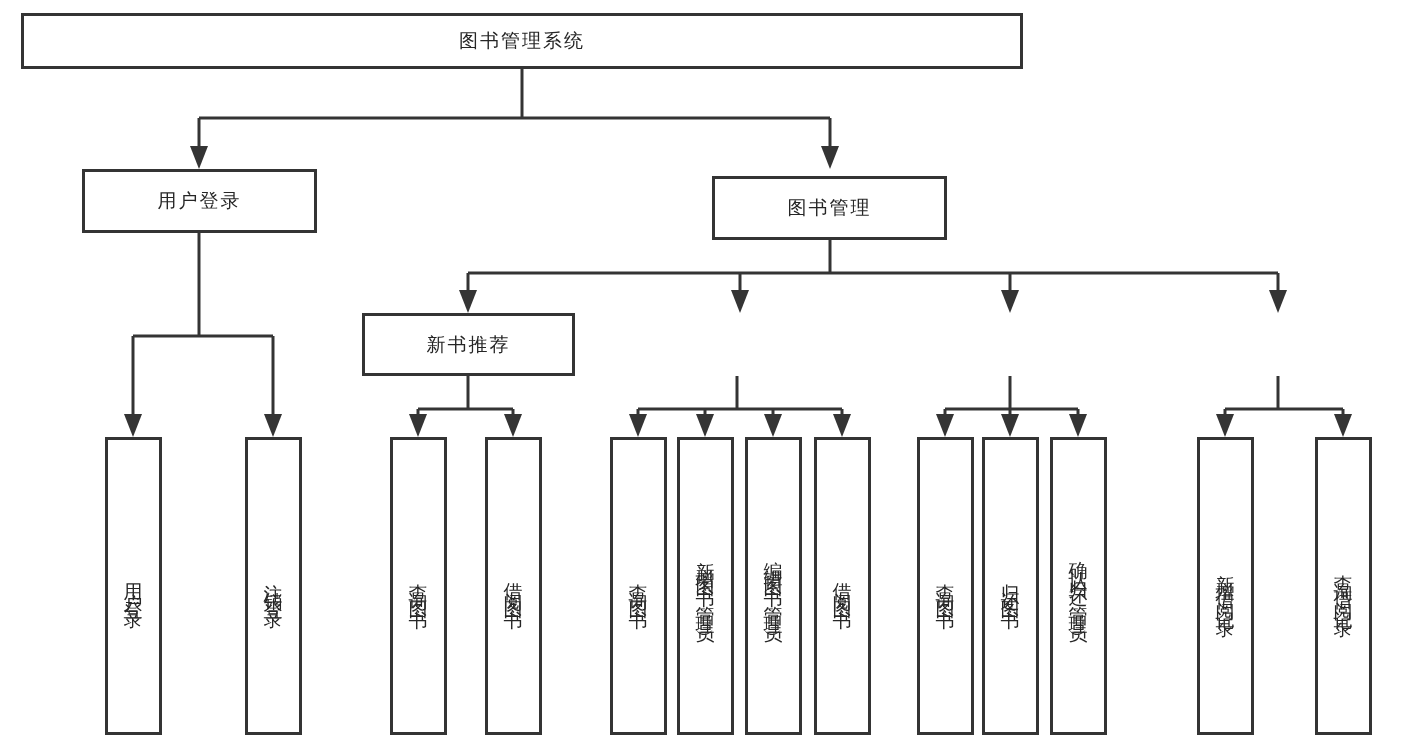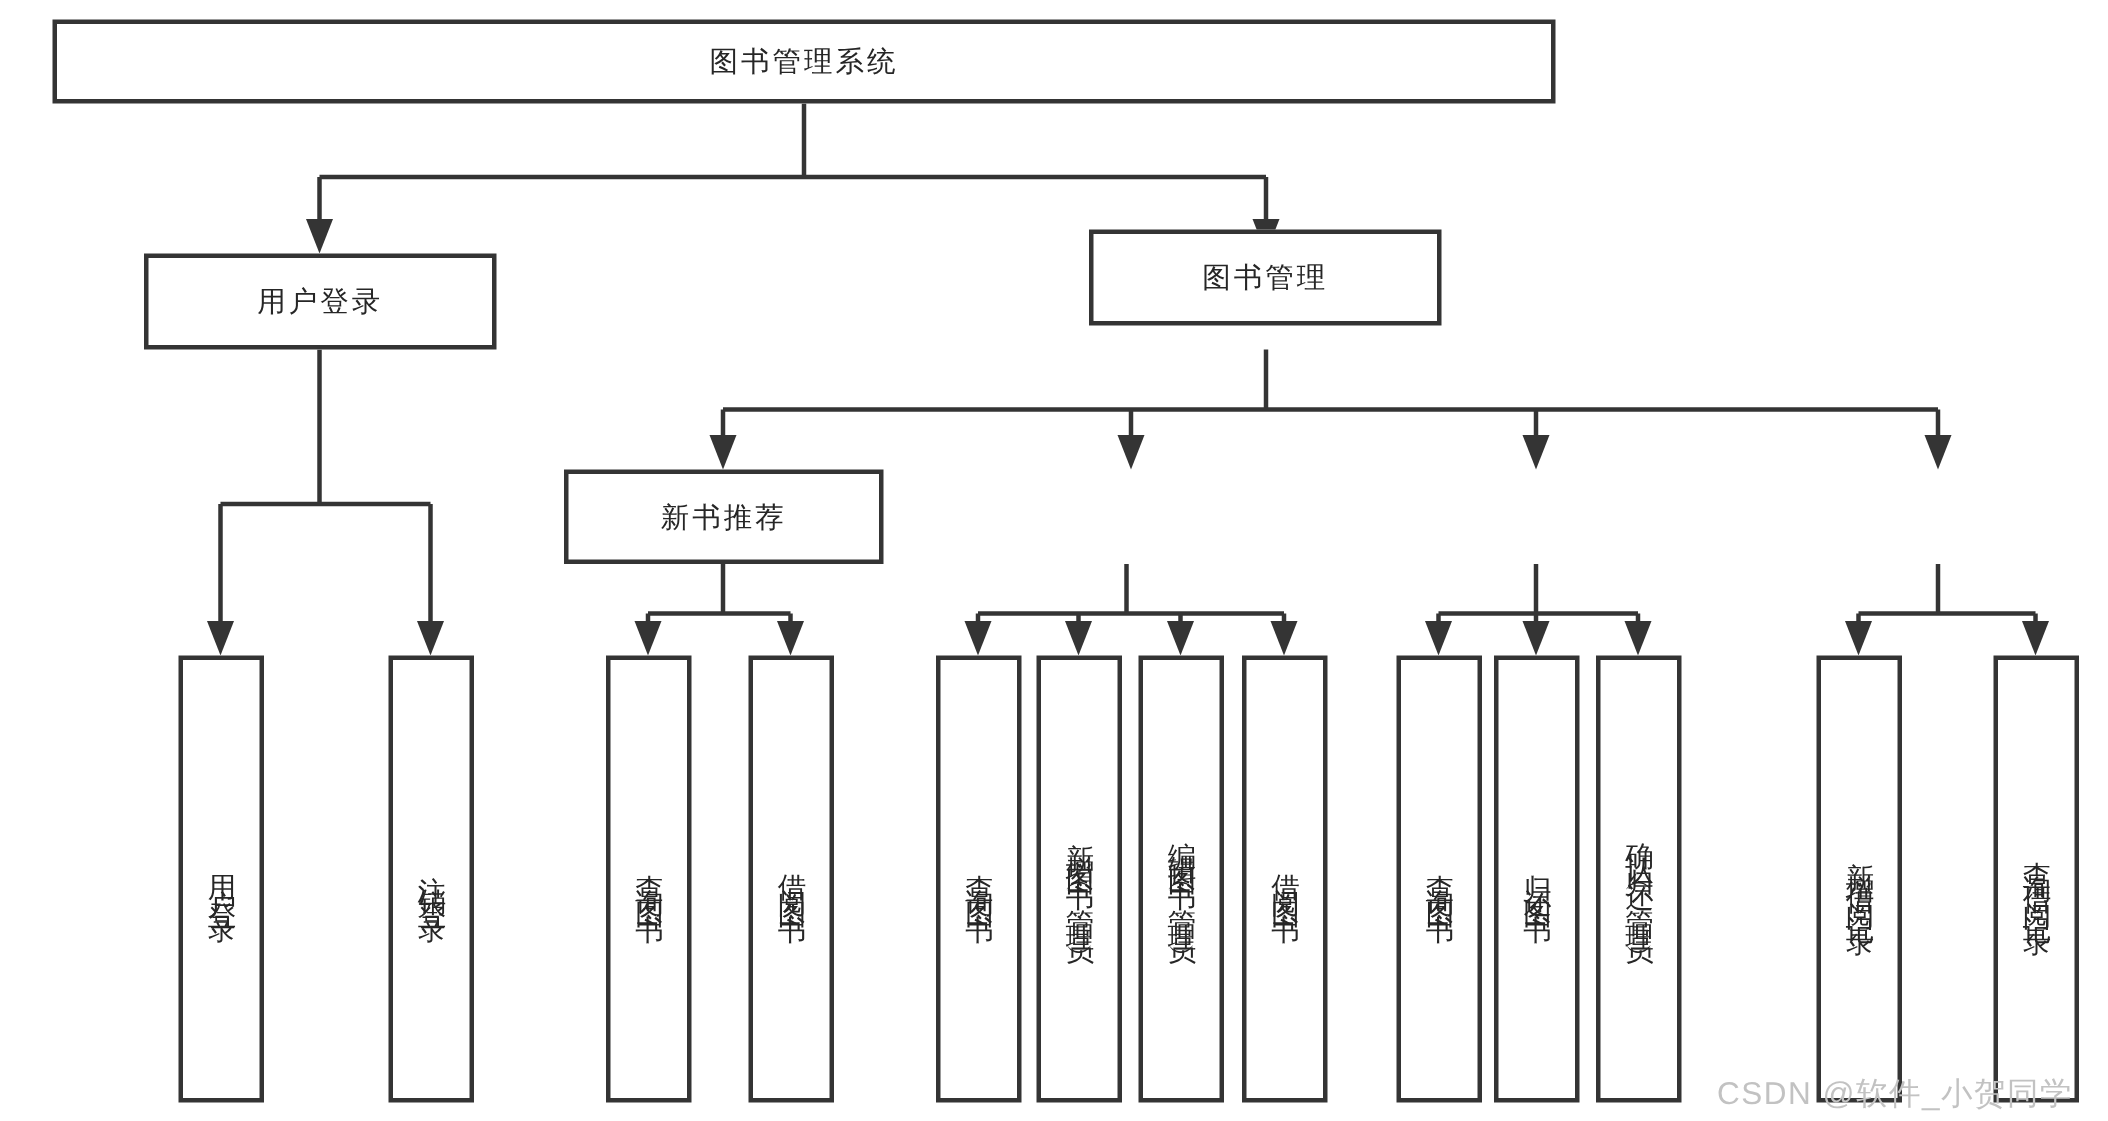--- a/index.html
+++ b/index.html
@@ -9,21 +9,20 @@
     --bg:#ffffff;
   }
   html,body{margin:0;padding:0;background:var(--bg);}
   .stage{
     position:relative;
     width:1372px;
     height:747px;
     background:var(--bg);
     font-family:"Liberation Sans","DejaVu Sans",sans-serif;
     overflow:hidden;
-    margin-left:14px;
   }
   .connectors{position:absolute;left:0;top:0;z-index:1;}
   .connectors line{stroke:var(--line);stroke-width:3;}
   .connectors polygon{fill:var(--line);stroke:none;}
   .node{
     position:absolute;
     box-sizing:border-box;
     border:3px solid var(--line);
     background:var(--bg);
     color:var(--text);
@@ -118,32 +117,31 @@
     <line x1="1225" y1="409" x2="1343" y2="409"></line>
     <line x1="1225" y1="409" x2="1225" y2="418"></line>
     <line x1="1343" y1="409" x2="1343" y2="418"></line>
     <polygon points="1216,414 1234,414 1225,437"></polygon>
     <polygon points="1334,414 1352,414 1343,437"></polygon>
   </svg>
 
   <div class="node h" style="left:21px;top:13px;width:1002px;height:56px">图书管理系统</div>
 
   <div class="node h" style="left:82px;top:169px;width:235px;height:64px">用户登录</div>
-  <div class="node h" style="left:712px;top:153px;width:235px;height:64px">图书管理</div>
+  <div class="node h" style="left:712px;top:176px;width:235px;height:64px">图书管理</div>
 
   <div class="node h" style="left:362px;top:313px;width:213px;height:63px">新书推荐</div>
 
   <div class="node v" style="left:105px;top:437px;width:57px;height:298px">用户登录</div>
   <div class="node v" style="left:245px;top:437px;width:57px;height:298px">注销登录</div>
   <div class="node v" style="left:390px;top:437px;width:57px;height:298px">查询图书</div>
   <div class="node v" style="left:485px;top:437px;width:57px;height:298px">借阅图书</div>
   <div class="node v" style="left:610px;top:437px;width:57px;height:298px">查询图书</div>
   <div class="node v" style="left:677px;top:437px;width:57px;height:298px">新增图书（管理员）</div>
   <div class="node v" style="left:745px;top:437px;width:57px;height:298px">编辑图书（管理员）</div>
   <div class="node v" style="left:814px;top:437px;width:57px;height:298px">借阅图书</div>
   <div class="node v" style="left:917px;top:437px;width:57px;height:298px">查询图书</div>
   <div class="node v" style="left:982px;top:437px;width:57px;height:298px">归还图书</div>
   <div class="node v" style="left:1050px;top:437px;width:57px;height:298px">确认归还（管理员）</div>
   <div class="node v" style="left:1197px;top:437px;width:57px;height:298px">新增借阅记录</div>
   <div class="node v" style="left:1315px;top:437px;width:57px;height:298px">查询借阅记录</div>
 
-  <div class="watermark">CSDN @软件_小贺同学</div>
 </div>
 
 </body></html>

